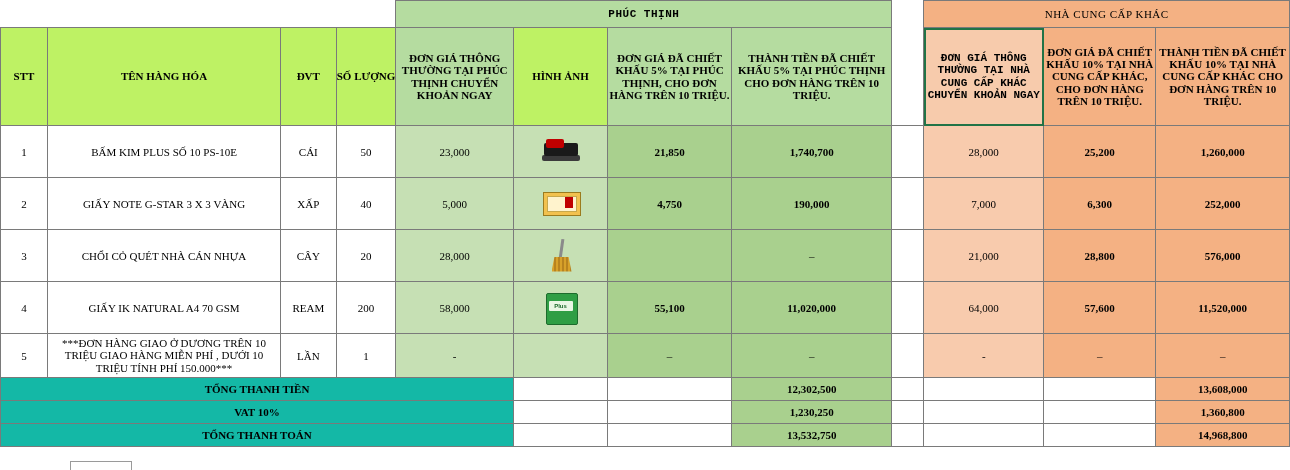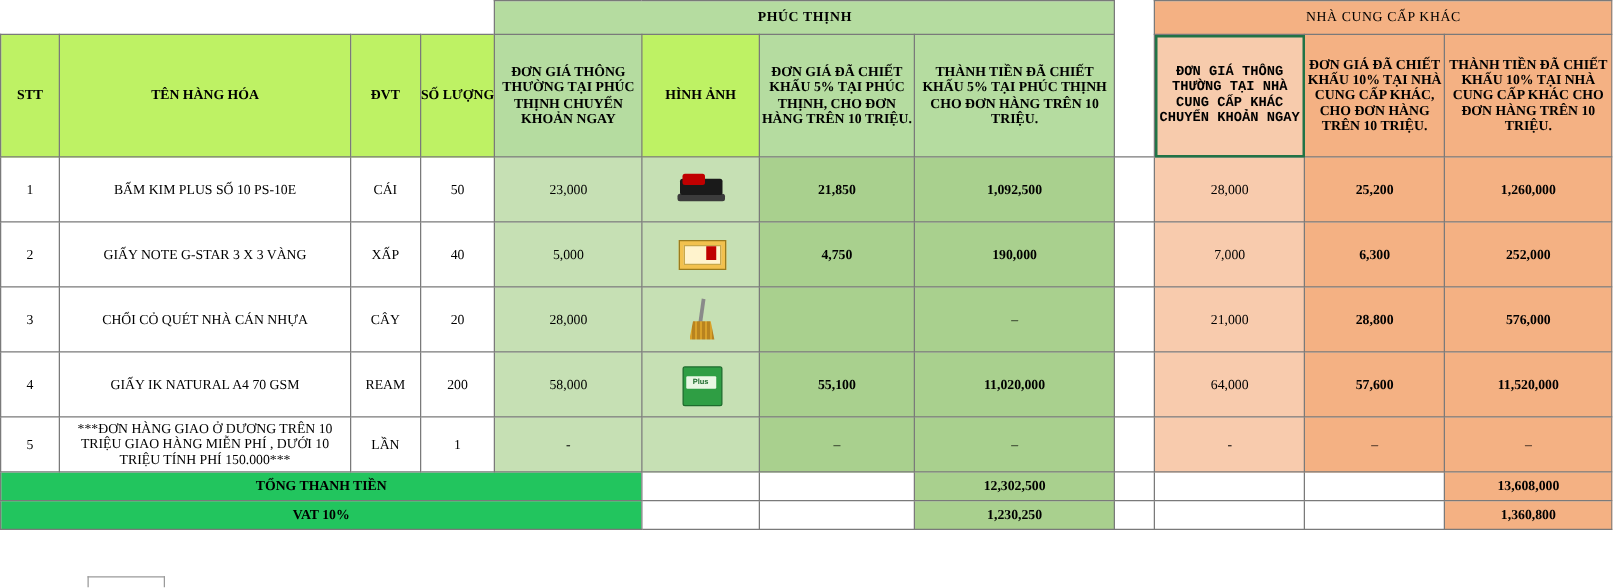--- a/index.html
+++ b/index.html
@@ -36,21 +36,21 @@
     background: #fff;
   }
   
   .band-pt {
     background: #b5dca0;
     color: #c00000;
     font-weight: bold;
     font-size: 20px;
     letter-spacing: .5px;
     height: 26px;
-    font-family: Liberation Serif, serif;
+    font-family: Liberation Mono, monospace;
   }
   .band-other {
     background: #f4b183;
     color: #1f3864;
     font-weight: normal;
     font-size: 20px;
     letter-spacing: .5px;
     height: 26px;
   }
   
@@ -105,21 +105,21 @@
     font-size: 10px;
     color: #c00000;
     line-height: 1.15;
     text-align: center;
     padding: 1px 3px;
   }
   .img-cell {
     background: #c6e0b4;
   }
   .total-label {
-    background: #22c55e;
+    background: #14b8a6;
     font-weight: bold;
     font-size: 13px;
     text-align: center;
     height: 22px;
   }
   .total-green {
     background: #a9d08e;
     font-weight: bold;
     font-size: 16px;
     color: #c00000;
@@ -247,21 +247,21 @@
       <td class="cell-qty">50</td>
       <td class="green-light price-small">23,000</td>
       <td class="img-cell">
         <div class="prod stapler">
           <span class="base"></span>
               <span class="body"></span>
               <span class="red"></span>
         </div>
       </td>
       <td class="green-mid price-big">21,850</td>
-      <td class="green-mid price-big">1,092,500</td>
+      <td class="green-mid price-big">1,740,700</td>
       <td class="blankcol"></td>
       <td class="orange-light price-small">28,000</td>
       <td class="orange-mid price-big">25,200</td>
       <td class="orange-mid price-big">1,260,000</td>
     </tr>
 
     <tr class="row-cell">
       <td class="cell-stt">2</td>
       <td class="cell-name">GIẤY NOTE G-STAR 3 X 3 VÀNG</td>
       <td class="cell-unit">XẤP</td>
@@ -353,18 +353,28 @@
       <td class="total-label" colspan="5">VAT 10%</td>
       <td></td>
       <td></td>
       <td class="total-green">1,230,250</td>
       <td class="blankcol"></td>
       <td></td>
       <td></td>
       <td class="total-orange">1,360,800</td>
     </tr>
 
+    <tr>
+      <td class="total-label" colspan="5">TỔNG THANH TOÁN</td>
+      <td></td>
+      <td></td>
+      <td class="total-green">13,532,750</td>
+      <td class="blankcol"></td>
+      <td></td>
+      <td></td>
+      <td class="total-orange">14,968,800</td>
+    </tr>
   </tbody>
     </table>
 
   <div class="bottom-strip"></div>
   <div class="tab-stub"></div>
 </div>
 
 </body></html>

